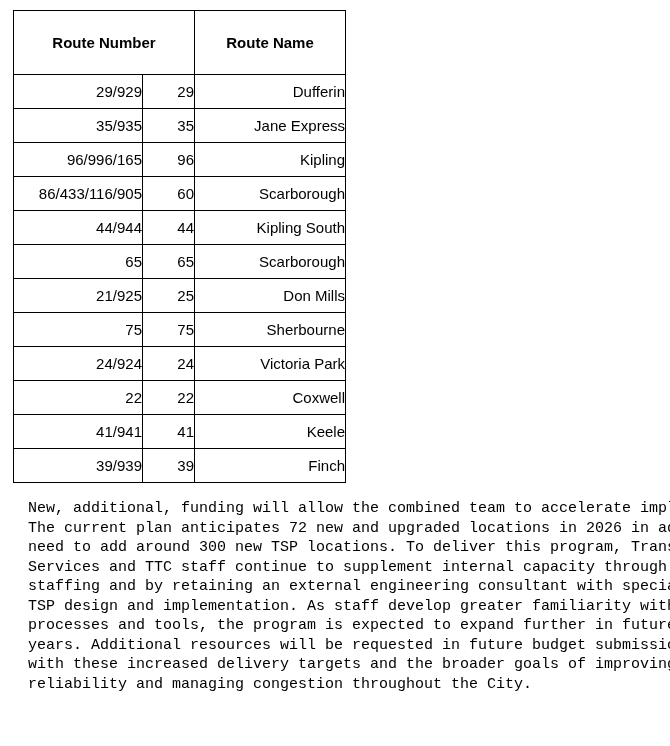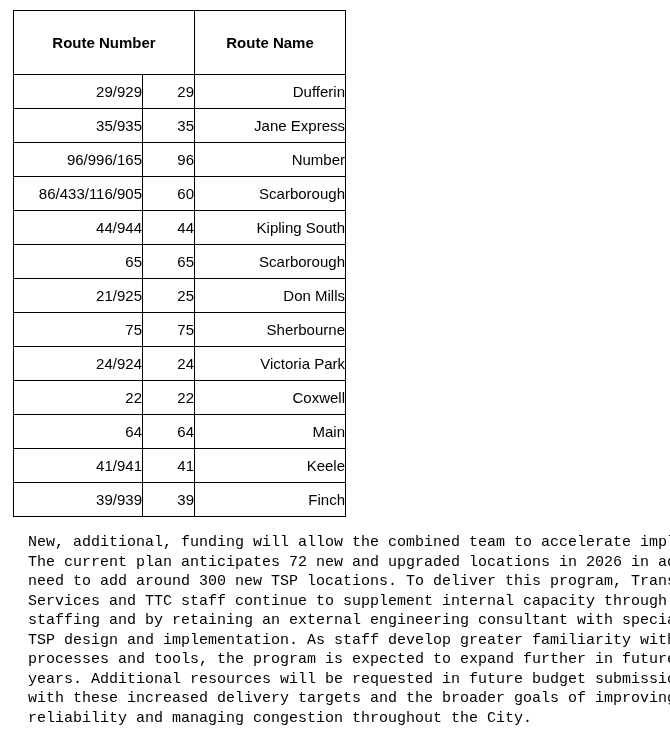--- a/index.html
+++ b/index.html
@@ -86,21 +86,21 @@
         <td>Dufferin</td>
       </tr>
       <tr>
         <td>35/935</td>
         <td>35</td>
         <td>Jane Express</td>
       </tr>
       <tr>
         <td>96/996/165</td>
         <td>96</td>
-        <td>Number</td>
+        <td>Kipling</td>
       </tr>
       <tr>
         <td>86/433/116/905</td>
         <td>60</td>
         <td>Scarborough</td>
       </tr>
       <tr>
         <td>44/944</td>
         <td>44</td>
         <td>Kipling South</td>
@@ -124,25 +124,20 @@
         <td>24/924</td>
         <td>24</td>
         <td>Victoria Park</td>
       </tr>
       <tr>
         <td>22</td>
         <td>22</td>
         <td>Coxwell</td>
       </tr>
       <tr>
-        <td>64</td>
-        <td>64</td>
-        <td>Main</td>
-      </tr>
-      <tr>
         <td>41/941</td>
         <td>41</td>
         <td>Keele</td>
       </tr>
       <tr>
         <td>39/939</td>
         <td>39</td>
         <td>Finch</td>
       </tr>
     </tbody>

